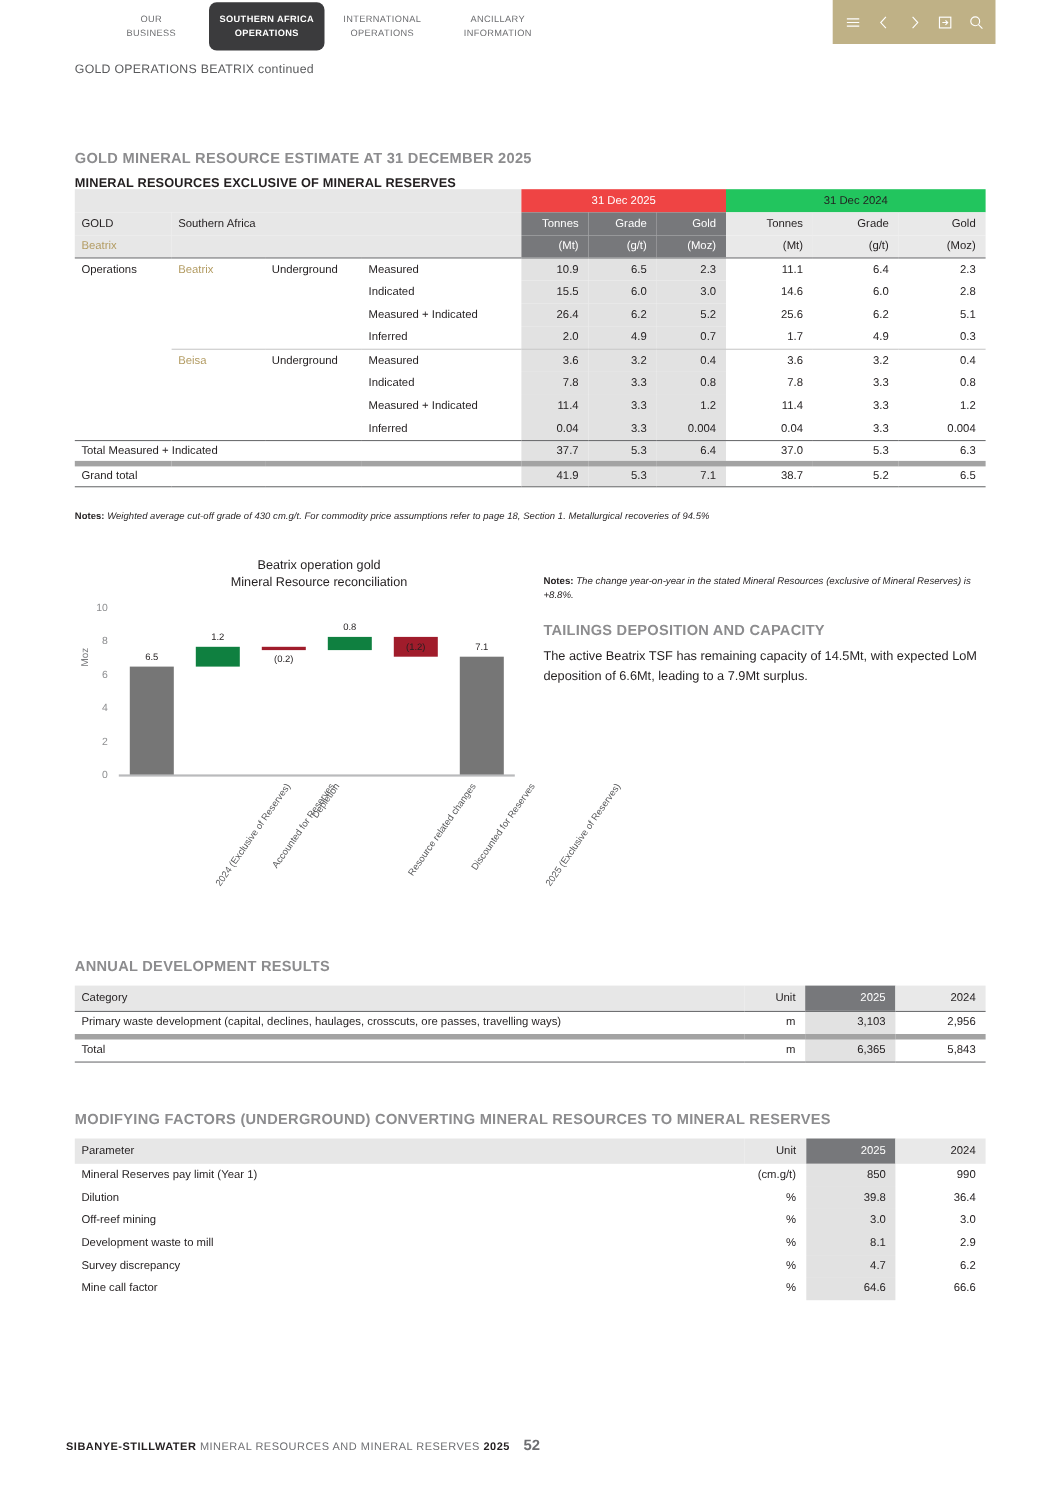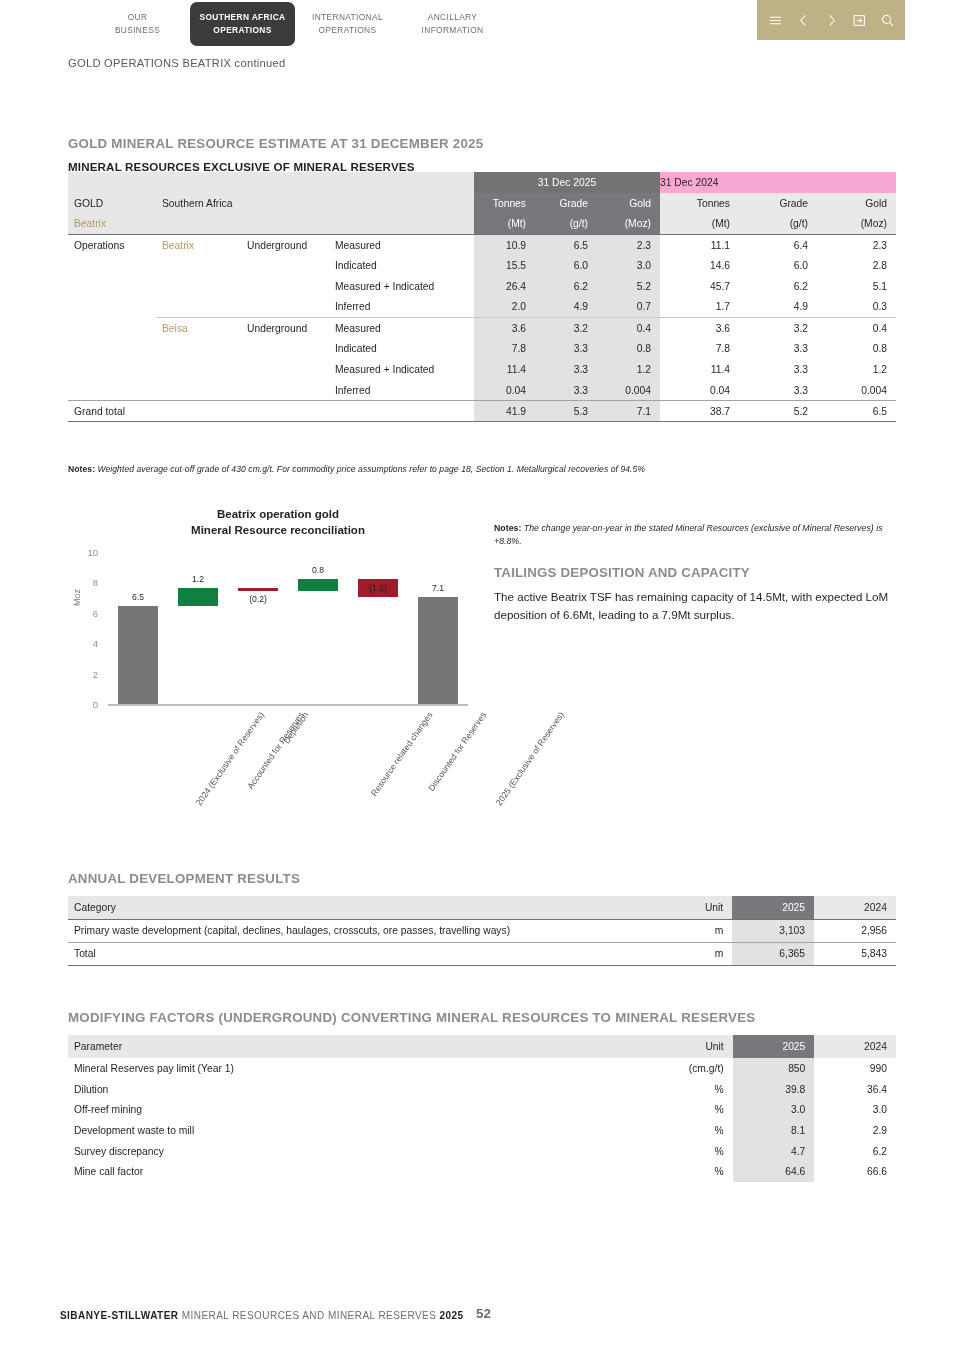--- a/index.html
+++ b/index.html
@@ -52,42 +52,42 @@
   
   table.t { position:absolute; border-collapse:collapse; font-size:10.3px; }
   table.t td, table.t th { padding:0; font-weight:normal; }
 
   
   #mre { left:68px; top:172px; width:828px; }
   #mre td, #mre th { height:20.8px; vertical-align:middle; }
   .c-label { padding-left:6px !important; text-align:left; }
   .c-num { text-align:right; padding-right:9px !important; }
   .hdr-band { background:#e7e7e7; }
-  .hdr-2025 { background:#737373; color:#ffffff; text-align:center; font-weight:bold; font-size:10.3px; }
-  .hdr-2024 { background:#f9a8d4; color:#231f20; text-align:left; font-weight:bold; font-size:10.3px; }
+  .hdr-2025 { background:#ef4444; color:#ffffff; text-align:center; font-weight:bold; font-size:10.3px; }
+  .hdr-2024 { background:#22c55e; color:#231f20; text-align:center; font-weight:bold; font-size:10.3px; }
   .sh25 { background:#77787b; color:#ffffff; text-align:right; padding-right:9px !important; }
   .sh24 { background:#e9e9e9; color:#231f20; text-align:right; padding-right:9px !important; }
   .shade25 { background:#e2e2e2; }
   .gold-txt { color:#b39c63; font-weight:bold; }
   .bold { font-weight:bold; }
-  .rule-top td { border-top:1px solid #a3a3a3; }
+  .rule-top td { border-top:5px solid #a3a3a3; }
   .rule-thick-top td { border-top:1.6px solid #6f7072; }
   .rule-thick-bot td { border-bottom:1.6px solid #6f7072; }
   .subrule td.srl { border-top:1px solid #c9c9c9; }
 
   .notes {
     position:absolute; left:68px;
     font-size:8.6px; font-style:italic; color:#231f20; letter-spacing:0.05px;
   }
   .notes b { font-style:normal; font-weight:bold; }
 
   
   #chart { position:absolute; left:78px; top:500px; width:400px; height:340px; }
-  #chart .ct { position:absolute; left:0; top:6px; width:400px; text-align:center;
-               font-size:11.5px; font-weight:bold; line-height:16px; color:#231f20; }
+  #chart .ct { position:absolute; left:12px; top:6px; width:400px; text-align:center;
+               font-size:11.5px; font-weight:normal; line-height:16px; color:#231f20; }
   #plot { position:absolute; left:108px; top:553px; width:360px; height:152px; }
   #chart-axis-label {
     position:absolute; left:72px; top:606px;
     font-size:9px; color:#77787b;
     transform: rotate(-90deg); transform-origin: left top;
   }
   .ytick { position:absolute; right:0; font-size:9.5px; color:#8d8e90; text-align:right; width:18px; }
   .bar { position:absolute; }
   .blabel { position:absolute; font-size:8.6px; color:#231f20; text-align:center; white-space:nowrap; }
   .xlab {
@@ -244,21 +244,21 @@
   </tr>
 
   <tr class="bold">
     <td class="c-label"></td>
     <td class="c-label"></td>
     <td class="c-label"></td>
     <td class="c-label">Measured + Indicated</td>
     <td class="c-num shade25">26.4</td>
     <td class="c-num shade25">6.2</td>
     <td class="c-num shade25">5.2</td>
-    <td class="c-num">45.7</td>
+    <td class="c-num">25.6</td>
     <td class="c-num">6.2</td>
     <td class="c-num">5.1</td>
   </tr>
 
   <tr>
     <td class="c-label"></td>
     <td class="c-label"></td>
     <td class="c-label"></td>
     <td class="c-label">Inferred</td>
     <td class="c-num shade25">2.0</td>
@@ -314,20 +314,29 @@
     <td class="c-label"></td>
     <td class="c-label">Inferred</td>
     <td class="c-num shade25">0.04</td>
     <td class="c-num shade25">3.3</td>
     <td class="c-num shade25">0.004</td>
     <td class="c-num">0.04</td>
     <td class="c-num">3.3</td>
     <td class="c-num">0.004</td>
   </tr>
 
+  <tr class="rule-thick-top bold">
+    <td class="c-label" colspan="4">Total Measured + Indicated</td>
+    <td class="c-num shade25">37.7</td>
+    <td class="c-num shade25">5.3</td>
+    <td class="c-num shade25">6.4</td>
+    <td class="c-num">37.0</td>
+    <td class="c-num">5.3</td>
+    <td class="c-num">6.3</td>
+  </tr>
 
   <tr class="rule-top rule-thick-bot bold">
     <td class="c-label" colspan="4">Grand total</td>
     <td class="c-num shade25">41.9</td>
     <td class="c-num shade25">5.3</td>
     <td class="c-num shade25">7.1</td>
     <td class="c-num">38.7</td>
     <td class="c-num">5.2</td>
     <td class="c-num">6.5</td>
   </tr>

